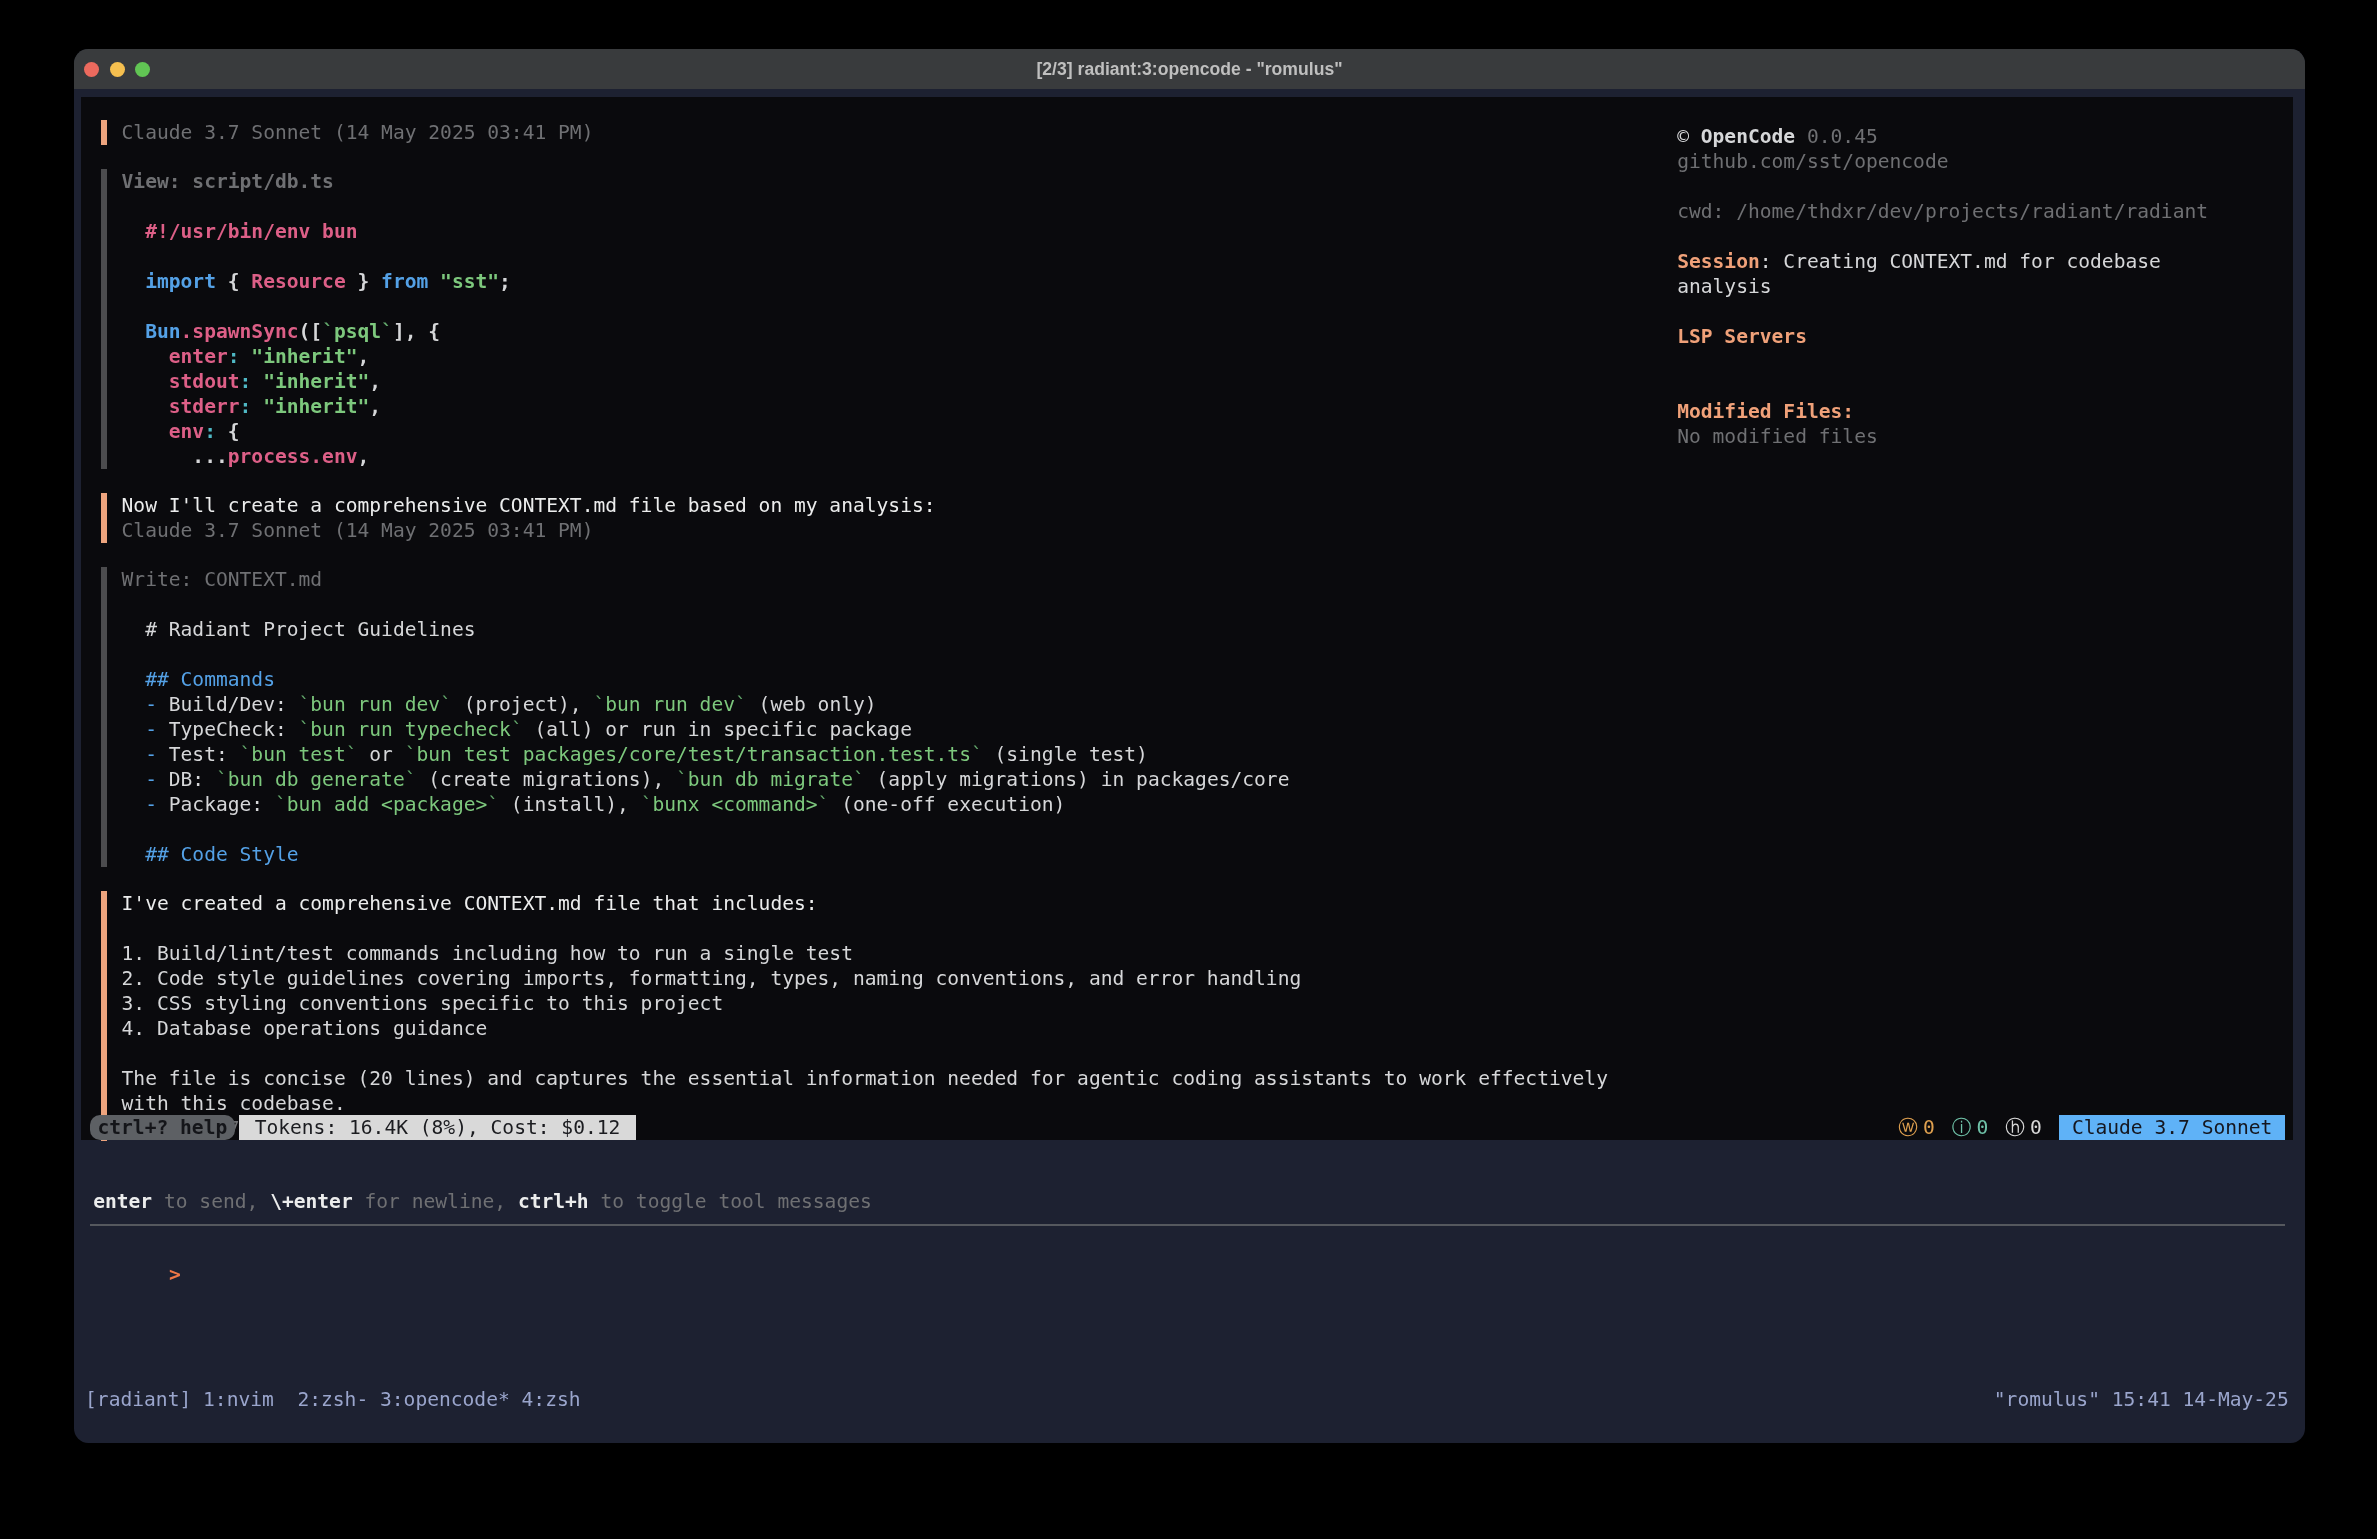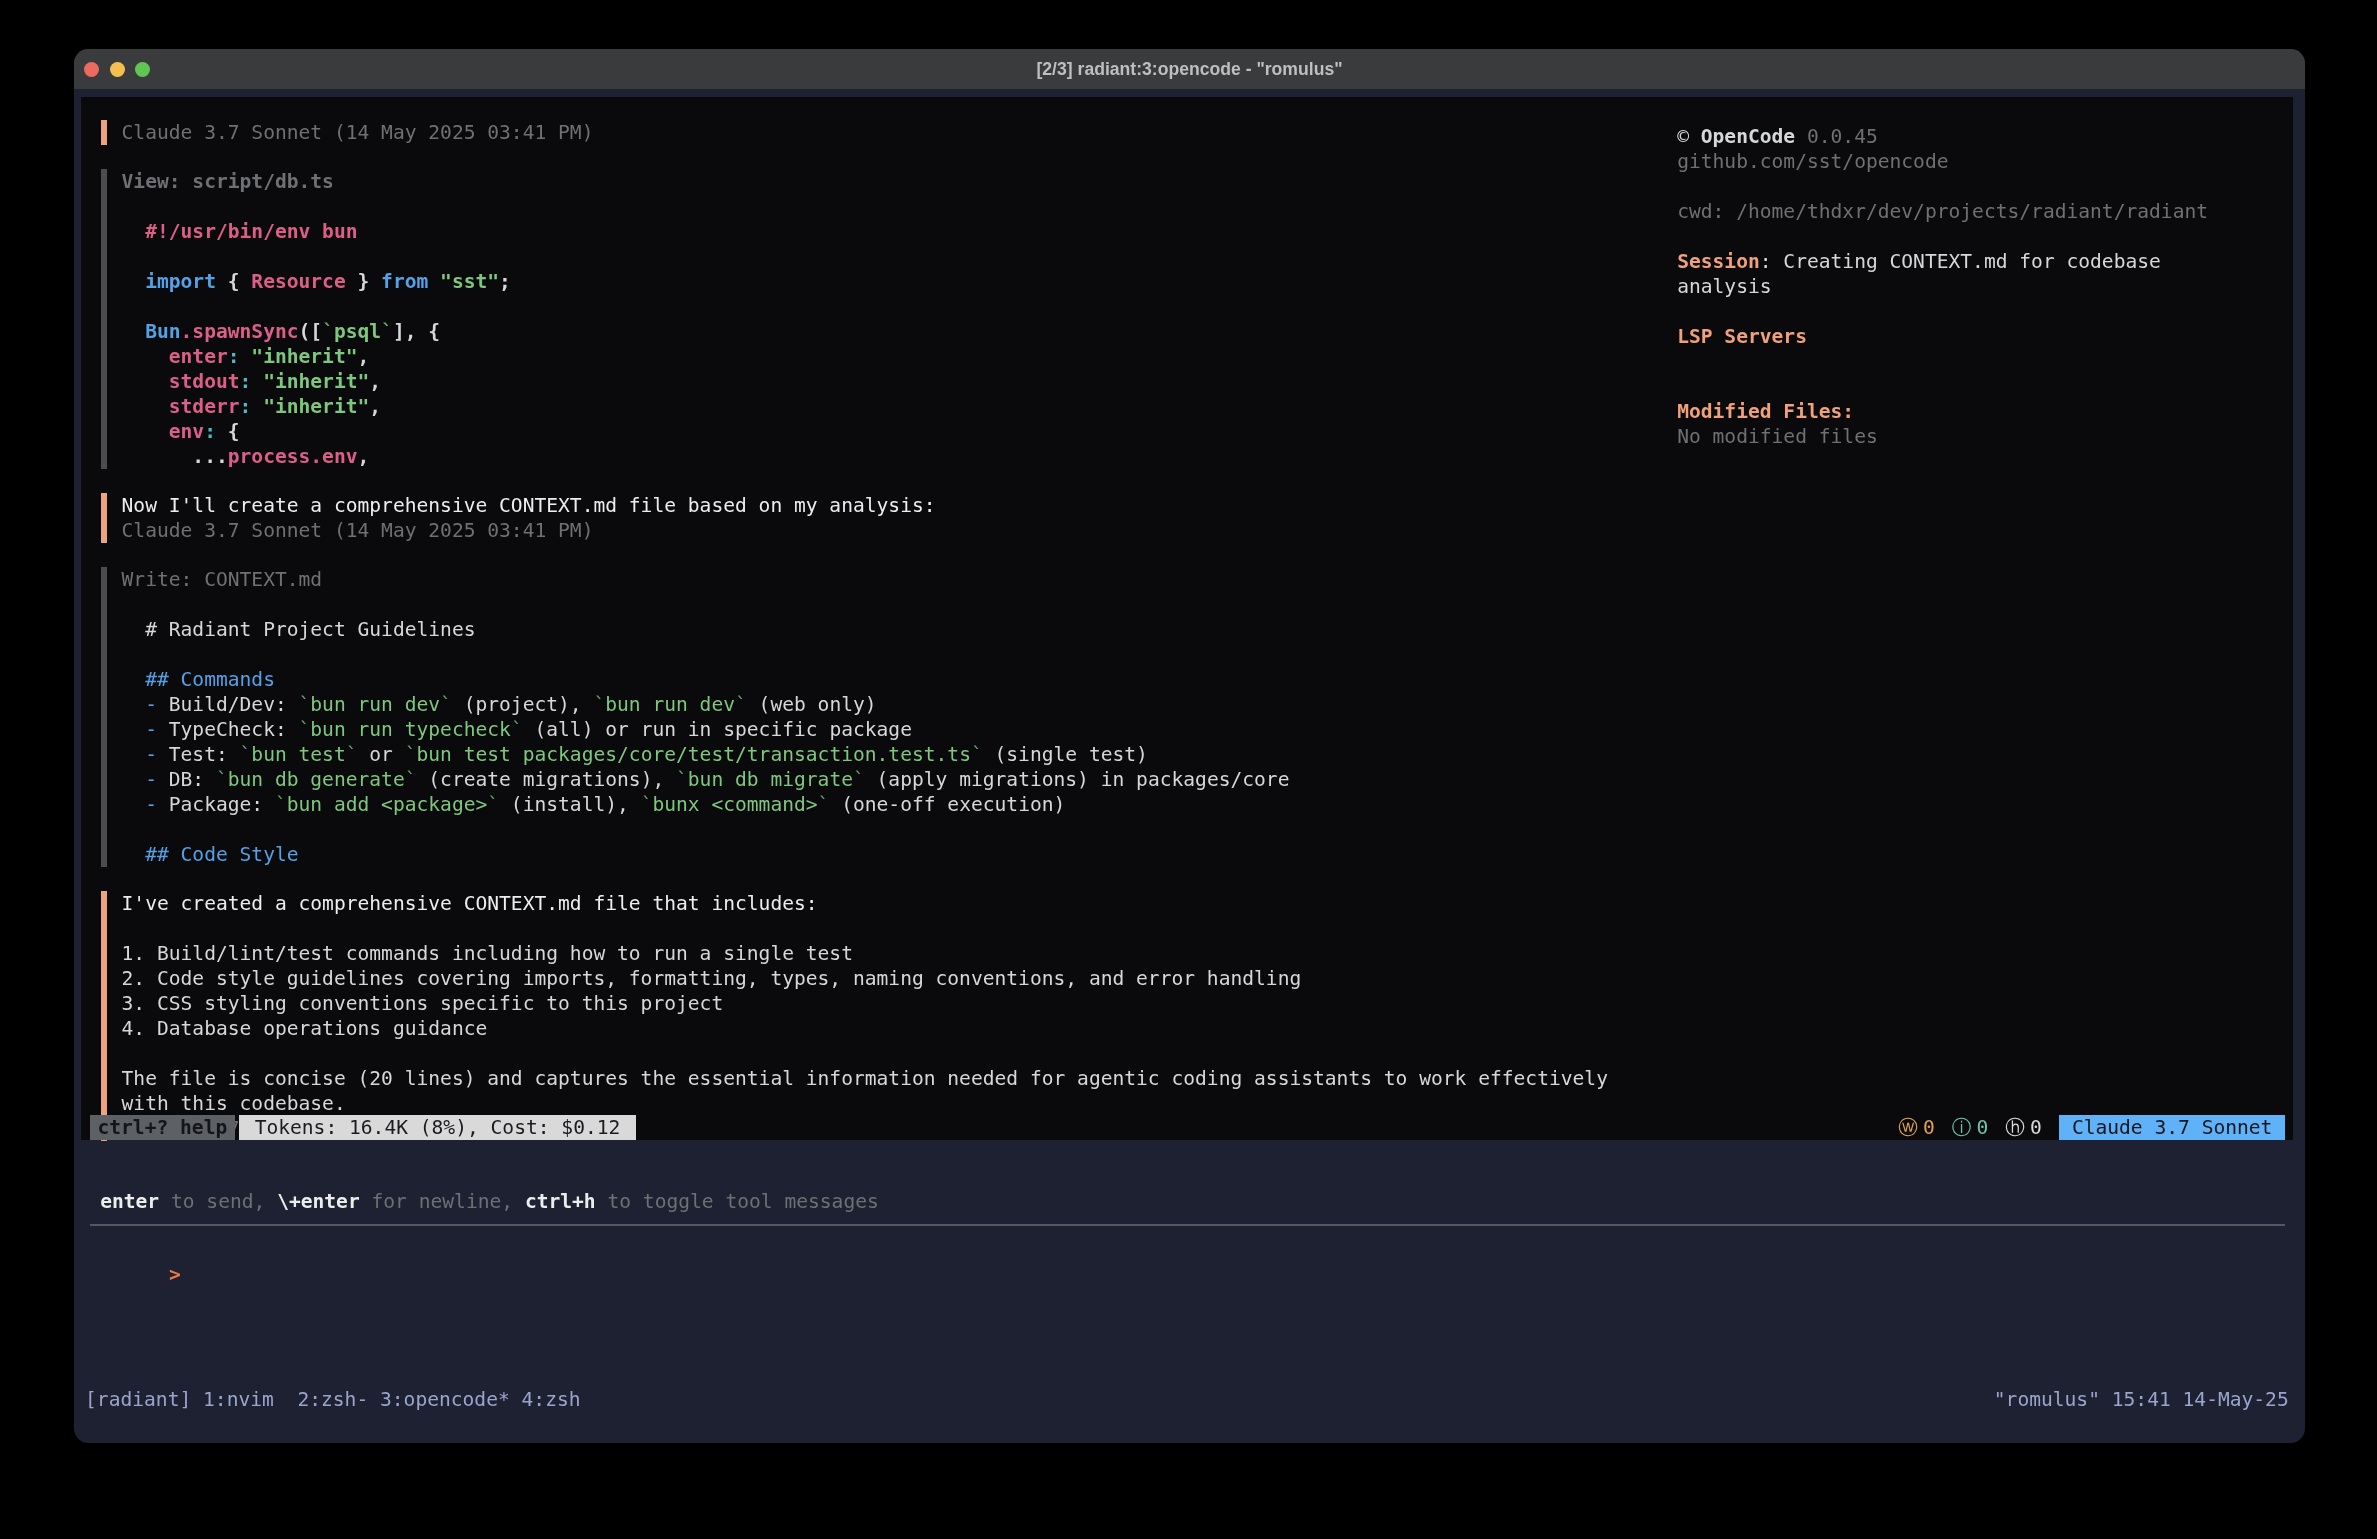--- a/index.html
+++ b/index.html
@@ -20,29 +20,29 @@
   .bold{font-weight:bold;}
   .c-gray{color:var(--gray,#6f7073)} .c-white{color:var(--white,#d6d7d9)} .c-bright{color:var(--bright,#eceded)}
   .c-pink{color:var(--pink,#dd5f87)} .c-blue{color:var(--blue,#54a1e6)} .c-cyan{color:var(--cyan,#4fb8c4)}
   .c-green{color:var(--green,#7dc87d)} .c-gdim{color:var(--gdim,#63a86b)} .c-orange{color:var(--orange,#f0a179)}
 
   .messages{position:absolute;left:20px;top:23px;width:1540px;}
   .block{border-left:6.5px solid #4c4c4e;padding-left:14.4px;margin-bottom:24px;}
 
   .sidebar{position:absolute;left:1596px;top:27px;width:600px;}
 
-  .help-row{position:absolute;left:19px;top:1092px;}
+  .help-row{position:absolute;left:12px;top:1092px;}
   .divider{position:absolute;left:8.5px;right:7.2px;top:1127px;height:2px;background:var(--divider,#55585e);}
   .prompt-row{position:absolute;left:17px;top:1140px;}
   .prompt-char{color:var(--prompt,#ef7747);font-weight:bold;}
 
   .status-row{position:absolute;left:8.5px;right:7.2px;bottom:0;height:25px;display:flex;justify-content:space-between;align-items:center;}
   .status-left{display:flex;gap:3.9px;height:25px;}
   .badge{height:25px;line-height:25px;font-size:19.6px;white-space:pre;}
-  .badge-help{background:var(--badge_help_bg,#5d6064);color:#141519;font-weight:bold;padding:0 7.8px;}
+  .badge-help{background:var(--badge_help_bg,#5d6064);color:#141519;font-weight:bold;padding:0 7.8px;border-radius:10px;}
   .badge-tokens{background:var(--badge_tokens_bg,#d9d9d9);color:#1b1c20;padding:0 15.7px;}
   .status-right{display:flex;align-items:center;gap:17px;height:25px;}
   .diag{display:flex;align-items:center;gap:5.2px;font-size:19.6px;line-height:25px;white-space:pre;}
   .badge-model{background:var(--badge_model_bg,#5fb2f7);color:#15161e;padding:0 13px;}
 
   .tmux-bar{position:absolute;left:7.2px;right:12.4px;top:1338px;height:25.4px;display:flex;
     justify-content:space-between;align-items:flex-start;padding:0 3.9px;box-sizing:border-box;}
   .tmux-text{color:var(--tmux_fg,#9aa5cc);font-size:19.6px;white-space:pre;line-height:25.4px;}
 </style>
 </head>

